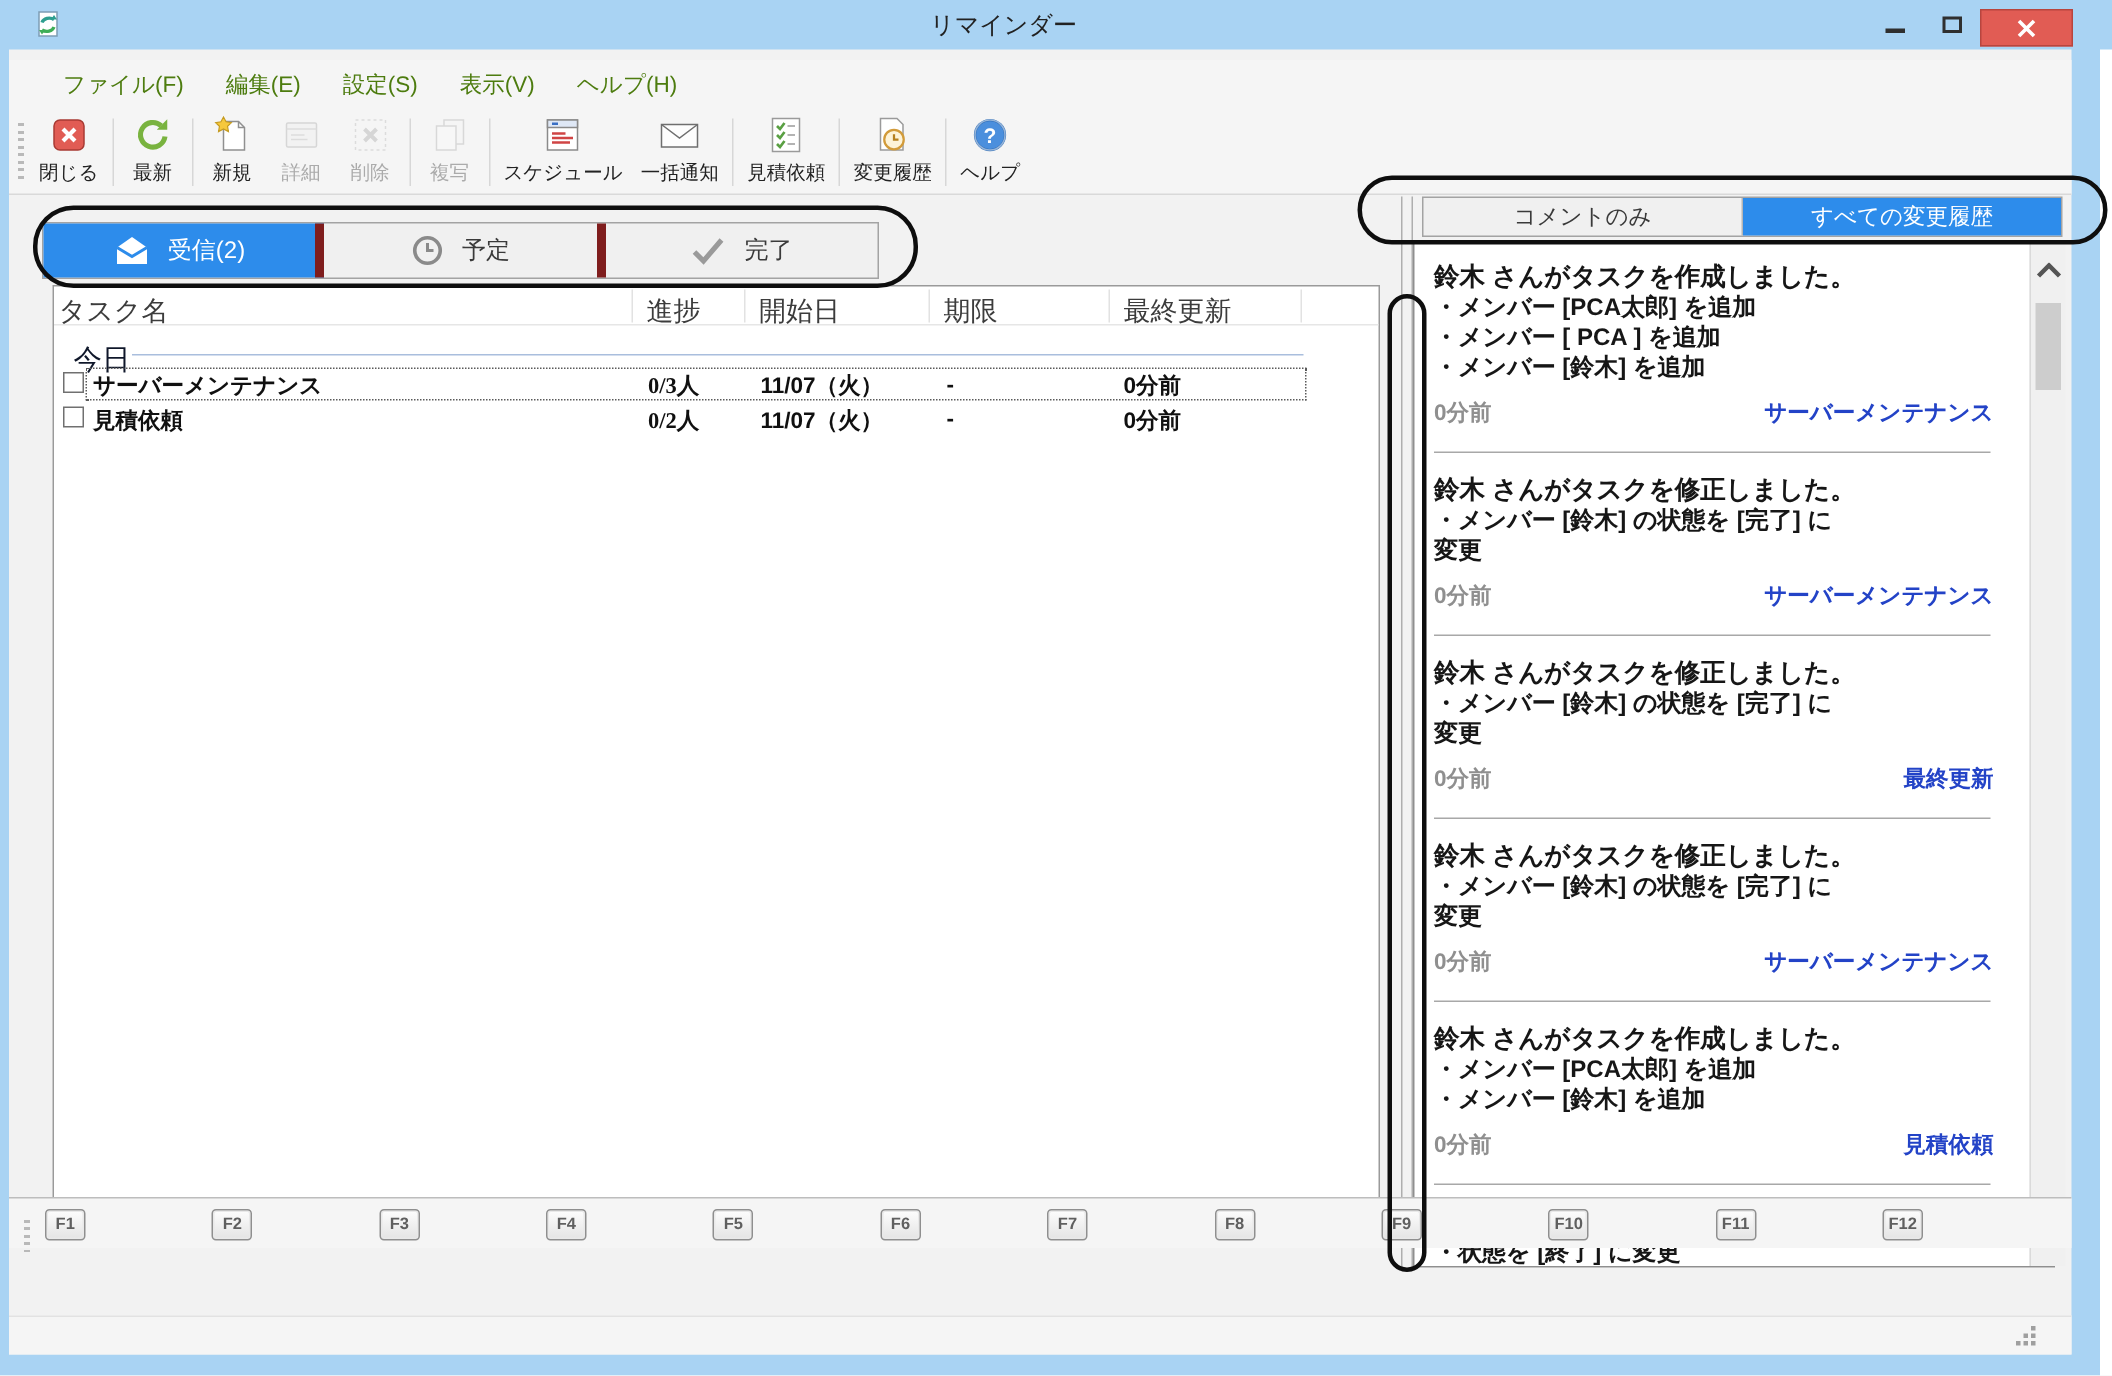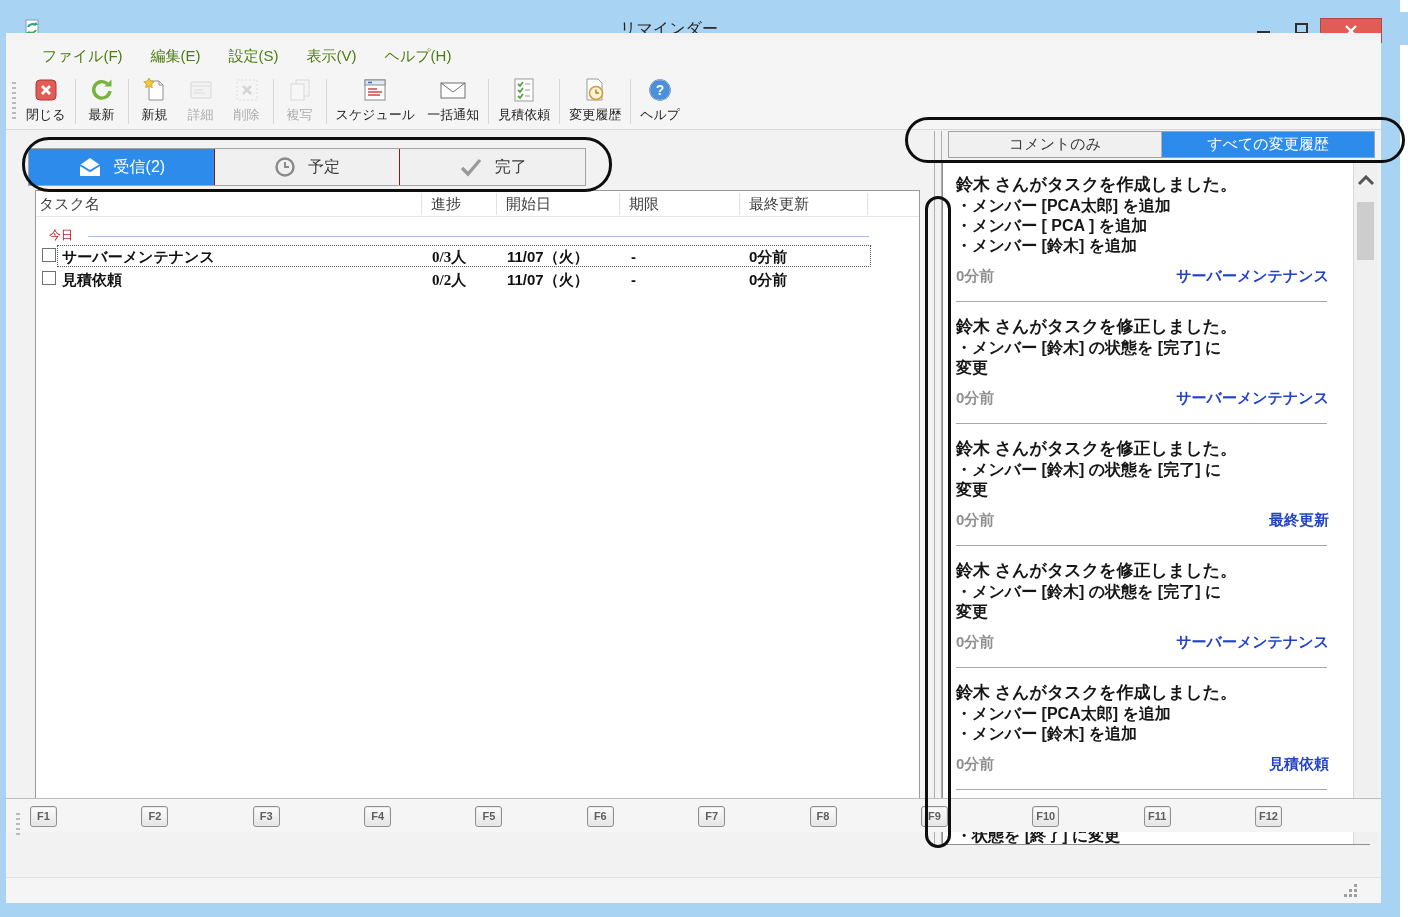--- a/index.html
+++ b/index.html
@@ -2,21 +2,21 @@
 <html><head>
 <meta charset="utf-8">
 <style>
   * { margin:0; padding:0; box-sizing:border-box; }
   html,body { width:1408px; height:917px; }
   body { position:relative; background:#ffffff; overflow:hidden;
          font-family:"Liberation Sans","DejaVu Sans",sans-serif; color:#1c1c1c; }
 
   
   #window   { position:absolute; left:0; top:0; width:1400px; height:917px; background:#a9d3f3; }
-  #titlebar { position:absolute; left:0; top:12px; width:1408px; height:33px; background:#a9d3f3; }
+  #titlebar { position:absolute; left:0; top:0; width:1408px; height:33px; background:#a9d3f3; }
   #client   { position:absolute; left:6px; top:33px; width:1375px; height:870px; background:#f2f2f2; }
 
   .wtitle { position:absolute; left:0; right:70px; top:7px; text-align:center; font-size:16px; color:#222; }
   .appico { position:absolute; left:22px; top:6px; }
   .ctl { position:absolute; top:0; height:33px; display:flex; align-items:center; justify-content:center; cursor:default; }
   #ctl-min { left:1246px; width:34px; }
   #ctl-min .bar { width:13px; height:3px; background:#2f2f2f; margin-top:8px; }
   #ctl-max { left:1284px; width:34px; }
   #ctl-max .box { width:13px; height:11px; border:2px solid #2f2f2f; background:transparent; }
   #ctl-close { left:1320px; top:6px; height:25px; width:62px; background:#e15c54; border:1px solid #b8453e; }
@@ -34,31 +34,31 @@
   .tbtn { display:flex; flex-direction:column; align-items:center; justify-content:flex-end;
           gap:3px; padding:3px 6px 5px; font-size:13px; color:#222; min-width:46px; }
   .tbtn.disabled { color:#ababab; }
   .tbtn.disabled svg { opacity:.55; }
   .tsep { width:1px; background:#d7d7d7; margin:5px 3px; }
 
   
   .viewtabs { position:absolute; left:28px; top:148px; width:558px; height:38px; display:flex;
               border:1px solid #a3a3a3; background:#f0f0f0; }
   .vtab { flex:1; display:flex; align-items:center; justify-content:center; gap:12px;
-          font-size:16px; color:#3a3a3a; border-right:1px solid #7f1d1d; }
+          font-size:16px; color:#3a3a3a; border-right:6px solid #7f1d1d; }
   .vtab:last-child { border-right:none;font-family:Liberation Mono, monospace; }
   .vtab.active { background:#2d8ceb; color:#fff; }
 
   
   .listbox { position:absolute; left:35px; top:190px; width:885px; height:635px;
              background:#ffffff; border:1px solid #9a9a9a; }
   .lheader { position:absolute; left:0; top:0; right:0; height:26px; border-bottom:1px solid #e6e6e6; }
-  .hcell { position:absolute; top:4px; font-size:15px; color:#3c3c3c; white-space:nowrap; }
+  .hcell { position:absolute; top:4px; font-size:18px; color:#3c3c3c; white-space:nowrap; }
   .hsep  { position:absolute; top:2px; width:1px; height:22px; background:#e2e2e2; }
-  .grp-label { position:absolute; left:13px; top:36px; font-size:12px; color:#b91c1c; }
+  .grp-label { position:absolute; left:13px; top:36px; font-size:19px; color:#0f172a; }
   .grp-line  { position:absolute; left:52px; top:45px; width:781px; height:1px; background:#a9bedd; }
   .task-row { position:absolute; left:0; width:100%; height:22px; }
   .cbx { position:absolute; left:6px; top:3px; width:14px; height:14px; background:#fff; border:1px solid #707070; }
   .rowline { position:absolute; left:21px; top:0; width:814px; height:22px; border:1px dotted transparent; }
   .rowline.focused { border-color:#5a5a5a; }
   .cell { position:absolute; top:2px; font-size:15px; font-weight:bold; color:#101010; white-space:nowrap; }
   .c-name { left:4px; } .c-prog { left:374px;font-family:Liberation Serif, serif; } .c-start { left:449px; } .c-due { left:573px; } .c-upd { left:691px; }
 
   
   .spl { position:absolute; top:131px; height:714px; width:1px; background:#aeaeae; }

